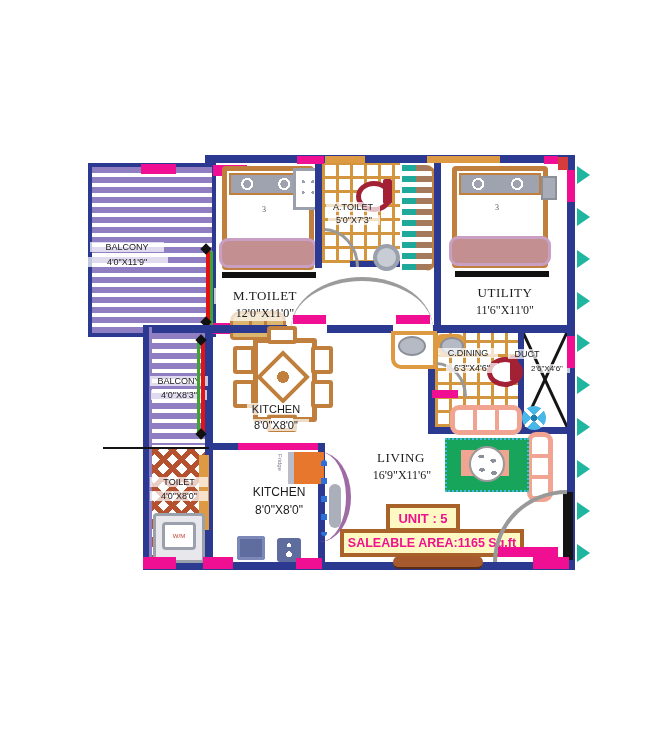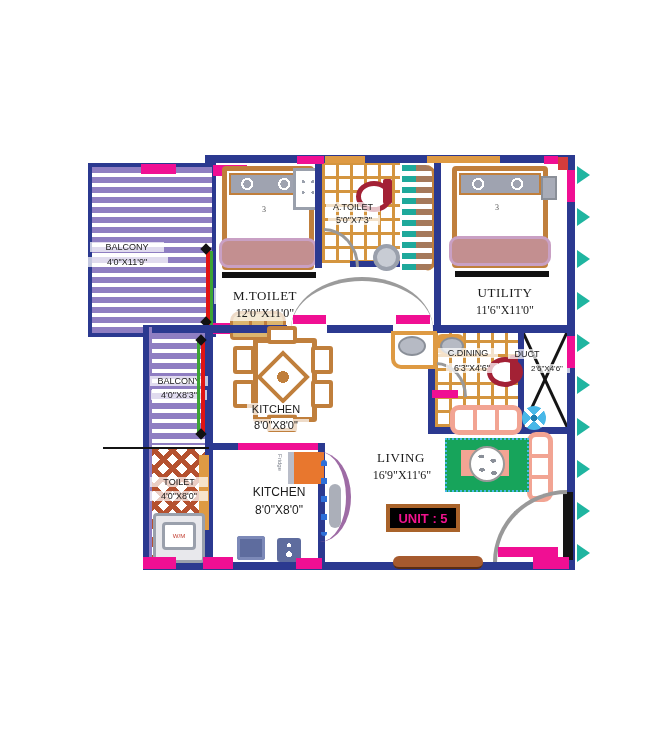--- a/index.html
+++ b/index.html
@@ -33,21 +33,21 @@
   .blanket{position:absolute;background:#C38F90;border:3px solid #C9A0C4;border-radius:9px;}
   .bedshadow{position:absolute;background:#111;}
   .bedmark{position:absolute;font:8px "Liberation Serif",serif;color:#555;}
   .chair{position:absolute;border:4px solid #C07F3C;background:#fff;border-radius:3px;}
   .sofah{position:absolute;border:5px solid #F2A493;background:#fff;border-radius:9px;
      background-image:repeating-linear-gradient(90deg,transparent 0 18px,#F2A493 18px 22px);}
   .sofav{position:absolute;border:5px solid #F2A493;background:#fff;border-radius:9px;
      background-image:repeating-linear-gradient(180deg,transparent 0 17px,#F2A493 17px 21px);}
   .arcdoor{position:absolute;background:transparent;}
   .magenta-txt{color:#F0128D;font-weight:bold;}
-  .infobox{position:absolute;border:4px solid #A9632A;background:#000000;display:flex;
+  .infobox{position:absolute;border:4px solid #A9632A;background:#fef9c3;display:flex;
            align-items:center;justify-content:center;}
 </style>
 </head>
 <body>
 
 <div class="plan">
 
   <div class="wall" style="left:205px;top:155px;width:370px;height:8px;"></div>
   <div class="wall" style="left:567px;top:155px;width:8px;height:415px;"></div>
   <div class="wall" style="left:143px;top:562px;width:432px;height:8px;"></div>
@@ -177,20 +177,23 @@
   <div class="sofah" style="left:450px;top:405px;width:62px;height:20px;"></div>
   <div class="sofav" style="left:527px;top:432px;width:16px;height:60px;"></div>
   <div class="abs" style="left:522px;top:406px;width:24px;height:24px;border-radius:50%;background-color:#49B8E8;background-image:radial-gradient(circle at 50% 50%,#1F7FB0 0 3px,transparent 3px),linear-gradient(45deg,transparent 44%,#fff 44% 56%,transparent 56%),linear-gradient(-45deg,transparent 44%,#fff 44% 56%,transparent 56%);"></div>
   <div class="abs" style="left:445px;top:438px;width:80px;height:50px;background:#17A45B;border:2px dotted #49B8E8;"></div>
   <div class="abs" style="left:461px;top:450px;width:48px;height:26px;background:#F2A493;"></div>
   <div class="abs" style="left:469px;top:446px;width:32px;height:32px;background:#fff;border:2px solid #999;border-radius:50%;background-image:radial-gradient(ellipse 5px 3px at 32% 26%,#8A8F98 0 60%,transparent 61%),radial-gradient(ellipse 5px 3px at 70% 40%,#8A8F98 0 60%,transparent 61%),radial-gradient(ellipse 5px 3px at 35% 68%,#8A8F98 0 60%,transparent 61%),radial-gradient(ellipse 5px 3px at 72% 78%,#8A8F98 0 60%,transparent 61%);"></div>
 
   <div class="infobox" style="left:386px;top:504px;width:66px;height:20px;">
     <span class="magenta-txt" style="font:bold 13px 'Liberation Sans',sans-serif;">UNIT : 5</span>
   </div>
+  <div class="infobox" style="left:340px;top:529px;width:176px;height:20px;">
+    <span class="magenta-txt" style="font:bold 12.5px 'Liberation Sans',sans-serif;">SALEABLE AREA:1165 Sq.ft</span>
+  </div>
 
   <div class="blackwall" style="left:563px;top:492px;width:10px;height:68px;"></div>
   <div class="arcdoor" style="left:493px;top:490px;width:70px;height:68px;border-top:4px solid #999;border-left:4px solid #999;border-radius:100% 0 0 0;"></div>
   <div class="win" style="left:498px;top:547px;width:60px;height:10px;"></div>
   <div class="abs" style="left:393px;top:556px;width:90px;height:11px;background:#A65A2E;border-radius:6px;border-bottom:2px solid #5A2D12;"></div>
 
   <div class="win" style="left:297px;top:156px;width:27px;height:8px;"></div>
   <div class="lin" style="left:325px;top:156px;width:40px;height:7px;"></div>
   <div class="lin" style="left:427px;top:156px;width:73px;height:7px;"></div>
   <div class="win" style="left:544px;top:156px;width:14px;height:8px;"></div>

